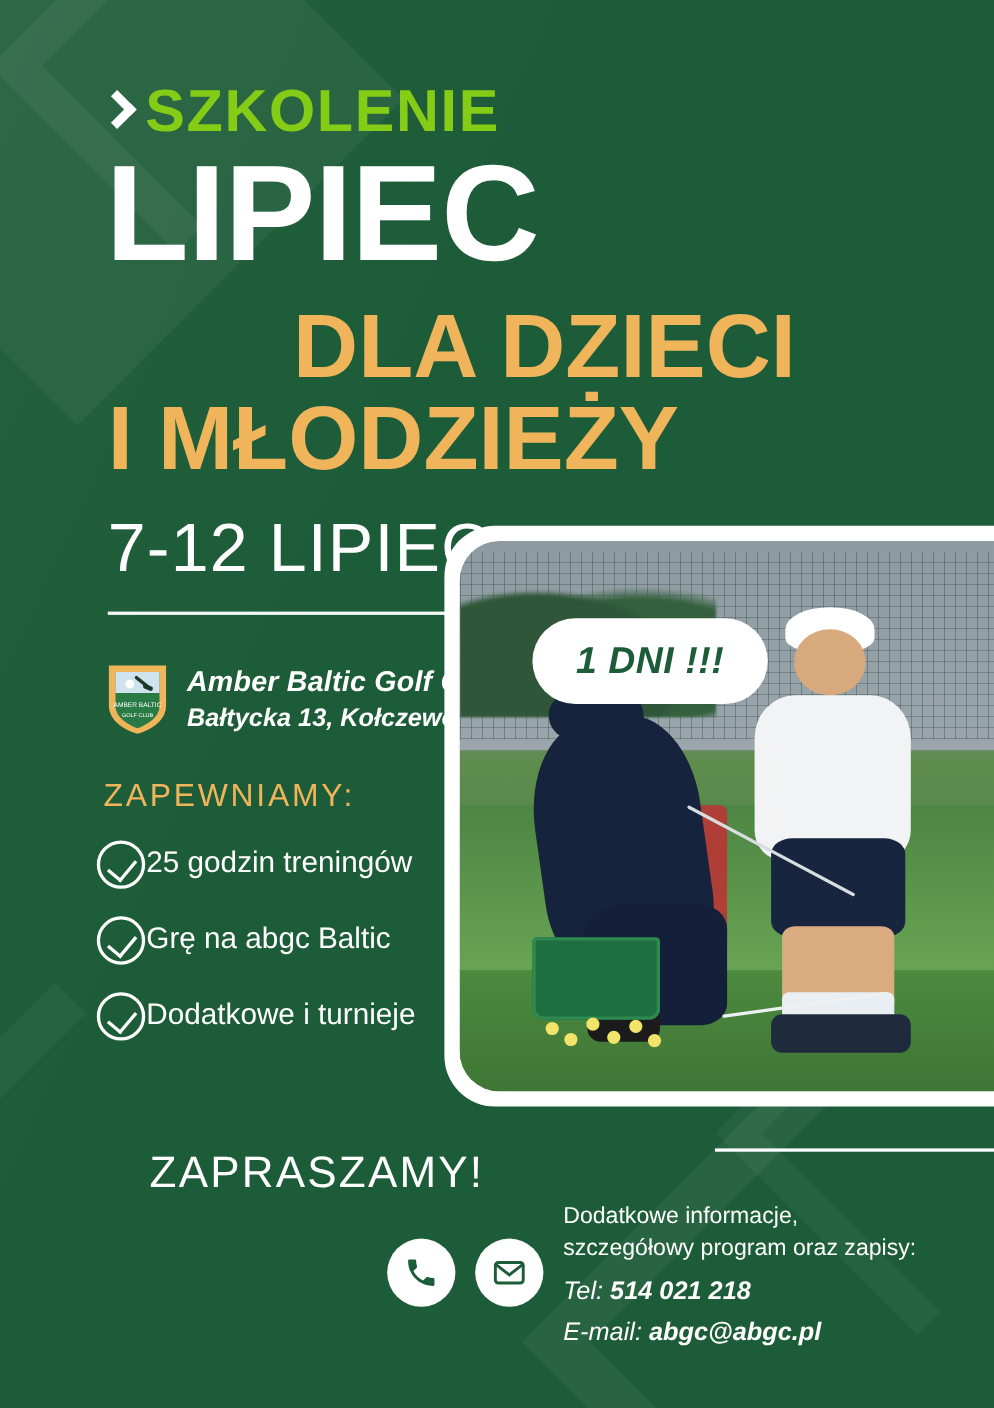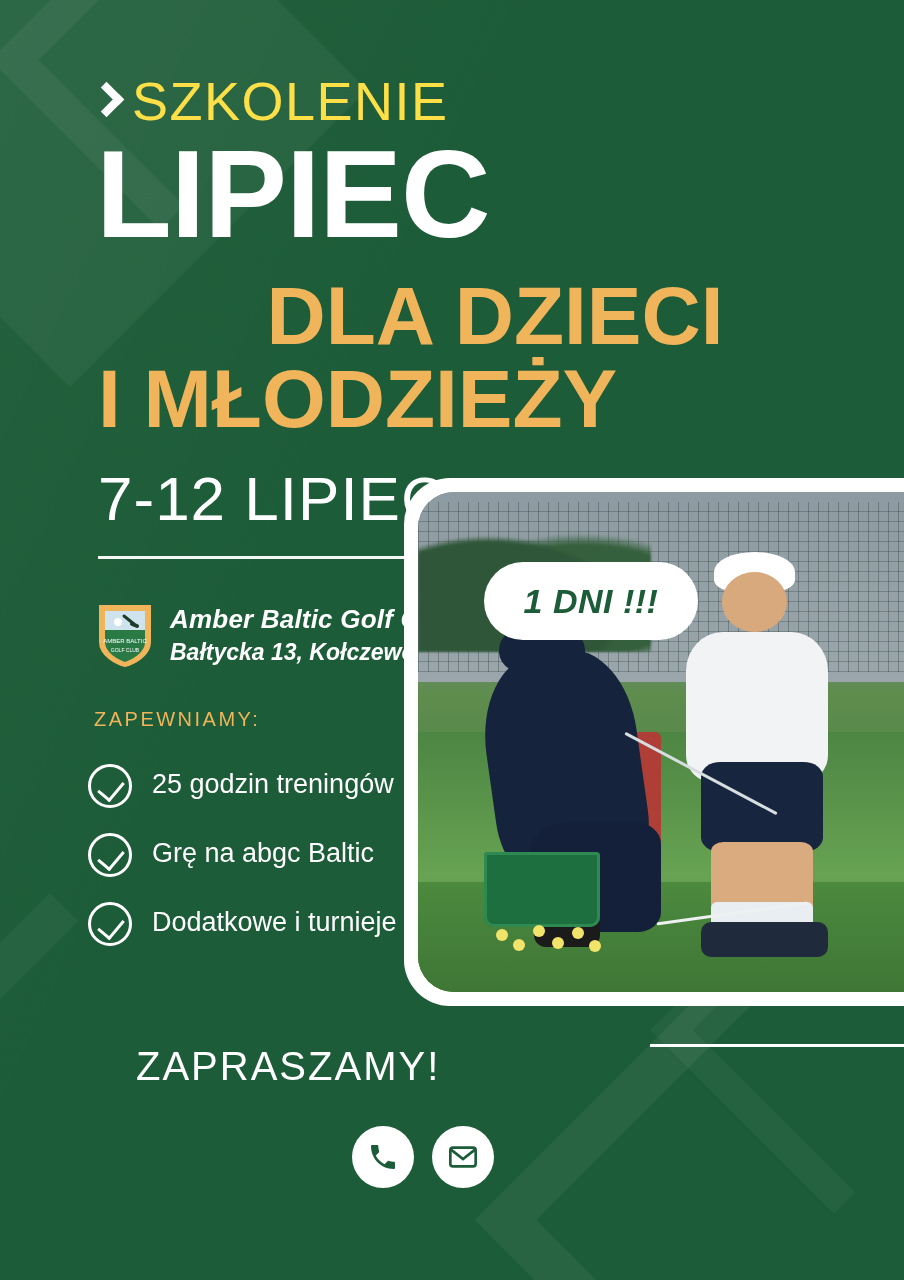--- a/index.html
+++ b/index.html
@@ -83,24 +83,24 @@
     content: "";
     position: absolute;
     left: 2px; top: 6px;
     width: 17px; height: 17px;
     border-top: 8px solid #ffffff;
     border-right: 8px solid #ffffff;
     transform: rotate(45deg);
   }
   .kicker-text {
     font-size: 54px;
-    font-weight: normal;
+    font-weight: bold;
     letter-spacing: 1.5px;
     line-height: 1;
-    color: #fde047;
+    color: #84cc16;
   }
   .title-main {
     font-size: 124px;
     font-weight: bold;
     color: #ffffff;
     letter-spacing: -1px;
     line-height: 0.95;
     margin-top: 8px;
     margin-left: 4px;
   }
@@ -241,34 +241,34 @@
   .ph-balls { position:absolute; left:15%; top:85%; width:24%; height:8%; }
   .ph-balls span { position:absolute; width:12px; height:12px; border-radius:50%; background:#f2e46a; }
   .ph-red { position:absolute; left:40%; top:48%; width:8%; height:26%;
     background:#b33a36; border-radius:6px; opacity:.95; }
 
   
   .zapewniamy {
     position: absolute;
     top: 708px; left: 94px;
     color: #f0b45a;
-    font-size: 20px;
+    font-size: 29px;
     font-weight: 500;
     letter-spacing: 2.5px;
     text-align: center;
   }
   .feature-list {
     position: absolute;
     top: 762px; left: 88px;
     width: 330px;
   }
   .feature {
     display: flex;
     align-items: flex-start;
-    gap: 20px;
+    gap: 1px;
     margin-bottom: 23px;
   }
   .check {
     width: 44px; height: 44px;
     border: 3px solid #ffffff;
     border-radius: 50%;
     flex: none;
     position: relative;
     margin-top: 2px;
   }
@@ -454,14 +454,26 @@
       <path d="M6.6 10.8c1.4 2.8 3.8 5.1 6.6 6.6l2.2-2.2c.3-.3.7-.4 1-.2 1.1.4 2.4.6 3.6.6.6 0 1 .4 1 1V20c0 .6-.4 1-1 1C10.6 21 3 13.4 3 4c0-.6.4-1 1-1h3.5c.6 0 1 .4 1 1 0 1.3.2 2.5.6 3.6.1.4 0 .8-.2 1.1l-2.3 2.1z"></path>
     </svg>
   </div>
   <div class="circle-icon circle-mail">
     <svg width="32" height="32" viewBox="0 0 24 24" fill="none" stroke="#1d5c38" stroke-width="2">
       <rect x="2.5" y="5" width="19" height="14" rx="2"></rect>
       <path d="M3 6.5l9 7 9-7"></path>
     </svg>
   </div>
 
+  <div class="contact-block">
+    <div class="contact-intro" style="white-space:pre-line">Dodatkowe informacje,
+szczegółowy program oraz zapisy:</div>
+    <div class="contact-line">
+      <span>Tel:</span>
+      <b>514 021 218</b>
+    </div>
+    <div class="contact-line">
+      <span>E-mail:</span>
+      <b>abgc@abgc.pl</b>
+    </div>
+  </div>
 
 </div>
 
 </body></html>

